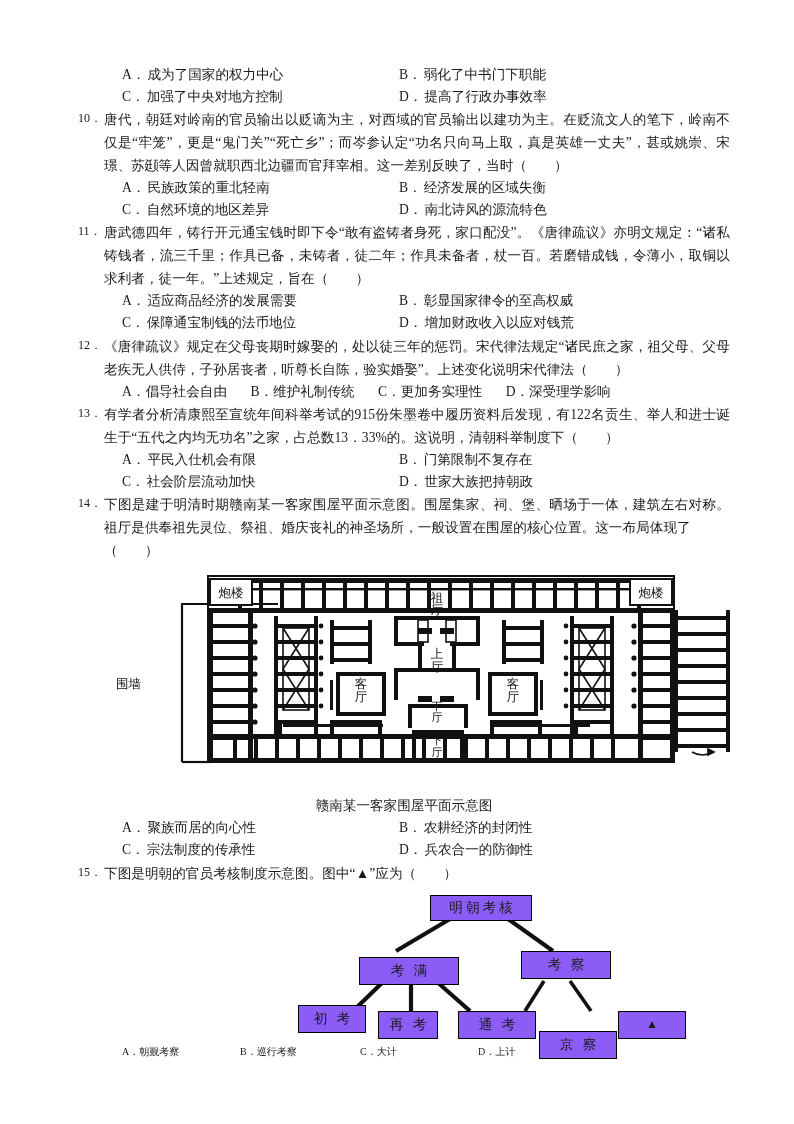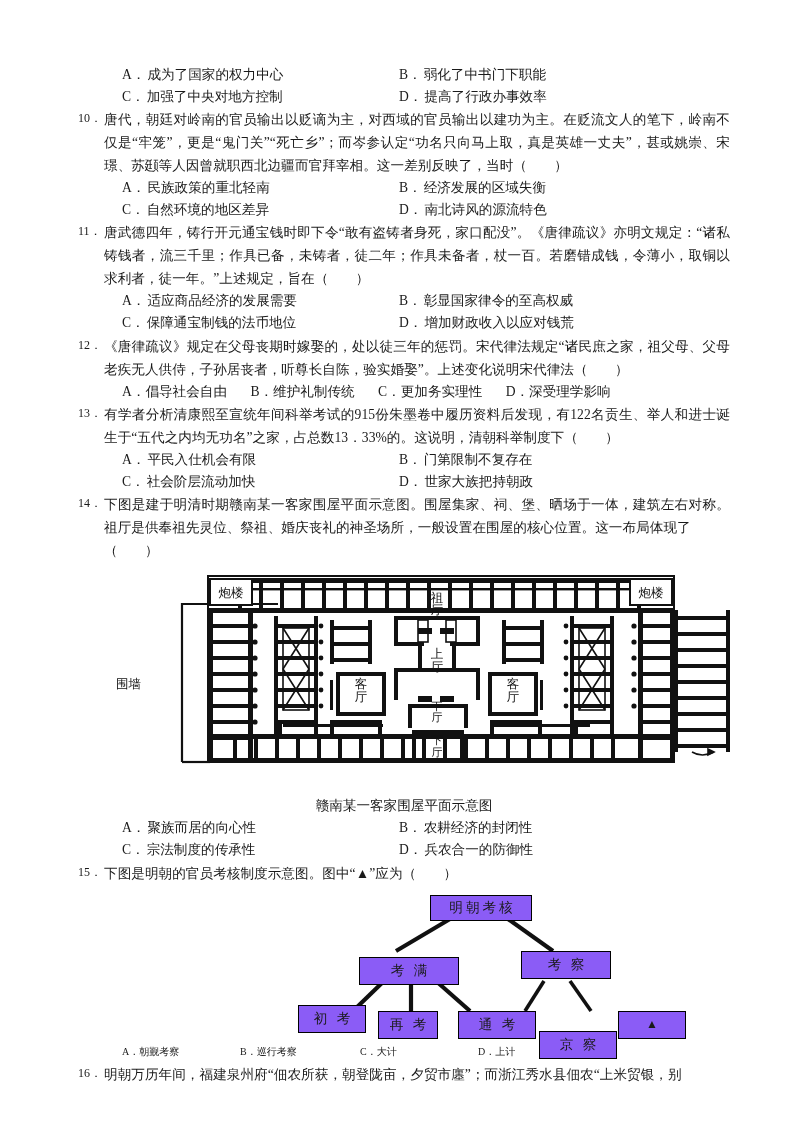--- a/index.html
+++ b/index.html
@@ -673,23 +673,15 @@
       </div>
 
       <div class="opt-inline2">
         <span class="seg s1">A．朝觐考察</span>
         <span class="seg s2">B．巡行考察</span>
         <span class="seg s3">C．大计</span>
         <span class="seg s4">D．上计</span>
       </div>
     </div>
 
-    <div class="qblock">
-      <div class="qnum-row">
-        <div class="qnum">16．</div>
-        <div class="qbody">
-          <div class="stem">明朝万历年间，福建泉州府“佃农所获，朝登陇亩，夕贸市廛”；而浙江秀水县佃农“上米贸银，别</div>
-        </div>
-      </div>
-    </div>
 
   </div>
 </div>
 
 </body></html>

